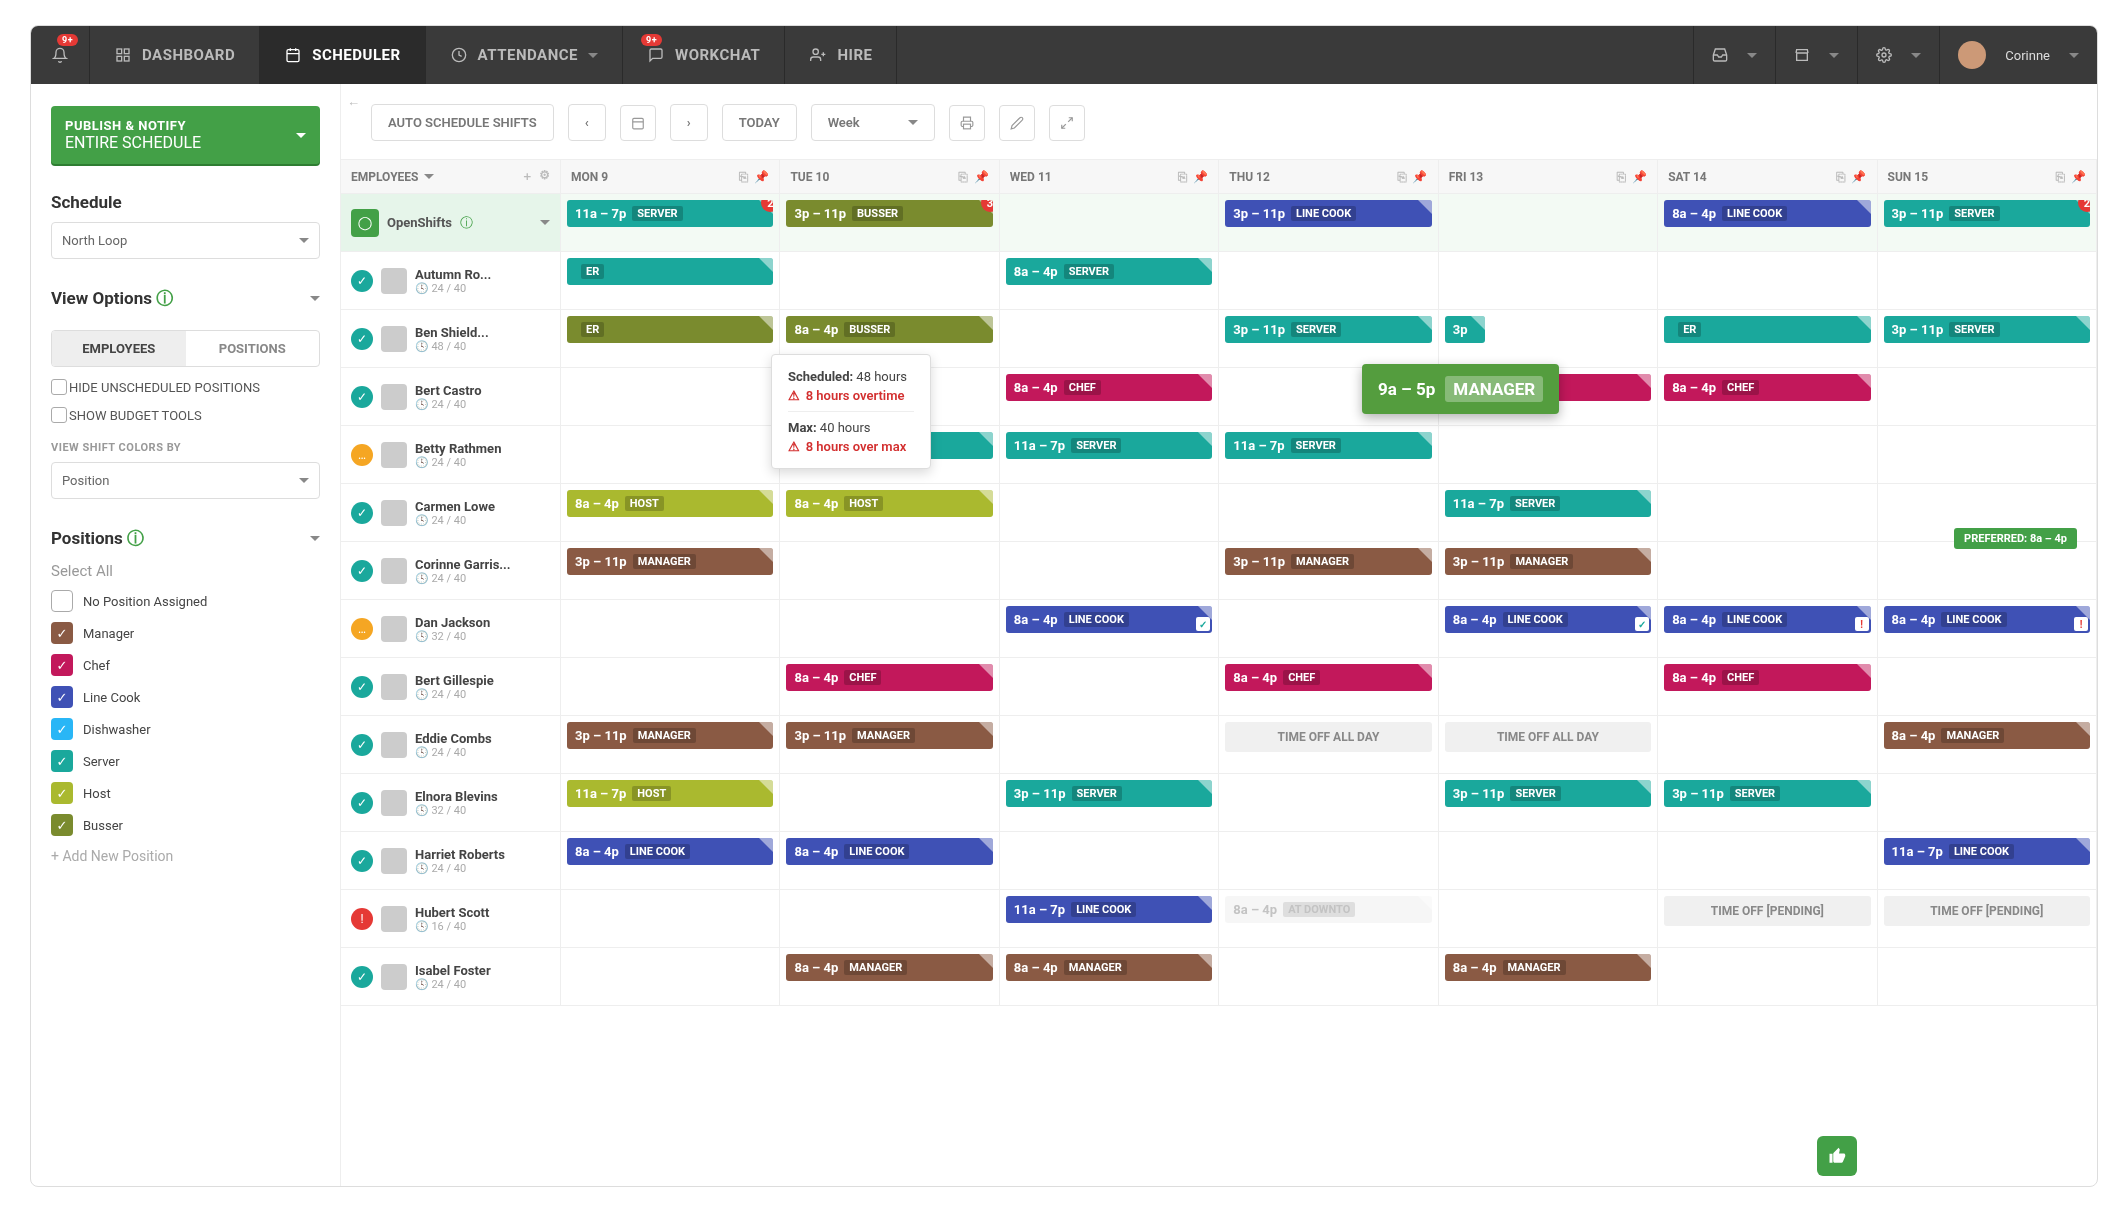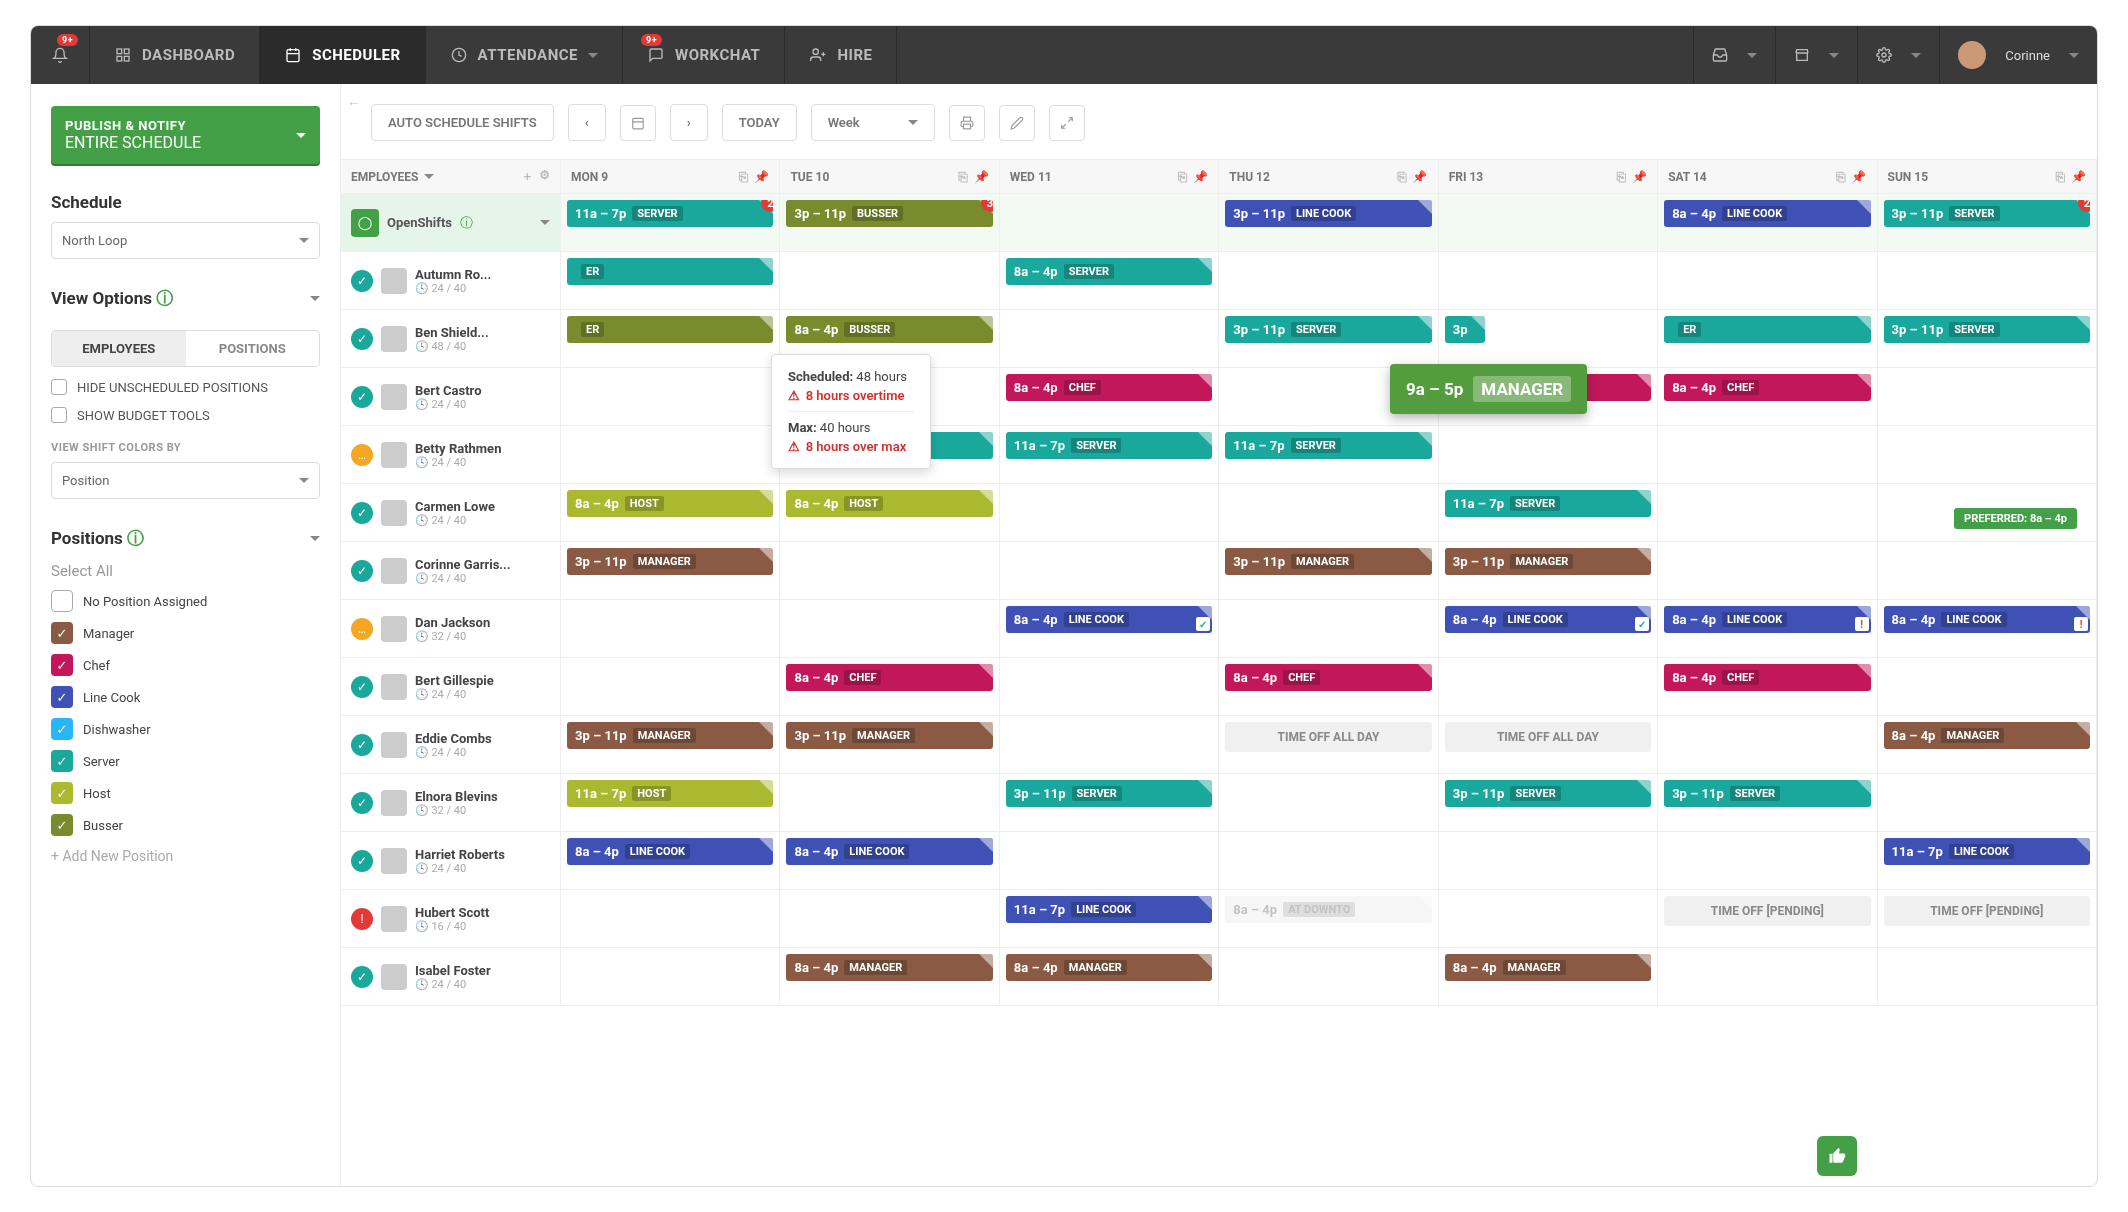--- a/index.html
+++ b/index.html
@@ -17,21 +17,21 @@
 .body { display: flex; height: calc(100% - 58px); }
 .sidebar { width: 310px; border-right: 1px solid #eee; padding: 22px 20px; display: flex; flex-direction: column; }
 .publish-btn { background: #43a047; color: #fff; border-radius: 4px; padding: 12px 14px; display: flex; align-items: center; justify-content: space-between; cursor: pointer; box-shadow: 0 2px 0 #2e7d32; }
 .publish-btn .texts div:first-child { font-weight: 700; font-size: 13px; letter-spacing: 0.5px; }
 .publish-btn .texts div:last-child { font-size: 16px; }
 .section-label { font-weight: 700; font-size: 17px; color: #333; margin: 28px 0 10px; display: flex; align-items: center; justify-content: space-between; }
 .select-box { border: 1px solid #ddd; border-radius: 4px; padding: 10px; display: flex; justify-content: space-between; align-items: center; color: #666; cursor: pointer; }
 .view-toggle { display: flex; border: 1px solid #ddd; border-radius: 4px; overflow: hidden; margin-top: 10px; }
 .view-toggle div { flex: 1; text-align: center; padding: 10px; font-weight: 700; font-size: 13px; color: #888; cursor: pointer; }
 .view-toggle div.active { background: #eee; color: #444; }
-.cb-row { display: flex; align-items: center; gap: 10px; margin-top: 12px; color: #555; font-size: 13px; text-align: right; }
+.cb-row { display: flex; align-items: center; gap: 2px; margin-top: 12px; color: #555; font-size: 13px; text-align: right; }
 .cb { width: 16px; height: 16px; border: 1px solid #aaa; border-radius: 3px; display: inline-flex; align-items: center; justify-content: center; }
 .small-label { font-size: 11px; color: #999; font-weight: 700; letter-spacing: 0.5px; margin-top: 18px; }
 .pos-row { display: flex; align-items: center; gap: 10px; margin-top: 10px; font-size: 13px; color: #444; }
 .pos-cb { width: 22px; height: 22px; border-radius: 4px; display: inline-flex; align-items: center; justify-content: center; color: #fff; }
 .main { flex: 1; overflow: hidden; position: relative; }
 .main-hdr { display: flex; align-items: center; padding: 20px 30px 18px; gap: 14px; }
 .date-range { font-size: 32px; color: #555; flex: 1; }
 .btn-outline { border: 1px solid #ddd; border-radius: 4px; padding: 10px 16px; color: #777; font-weight: 600; font-size: 13px; cursor: pointer; display: inline-flex; align-items: center; gap: 8px; }
 .grid { display: grid; grid-template-columns: 220px repeat(7, 1fr); border-top: 1px solid #eee; }
 .grid-hdr { background: #f7f7f7; border: 1px solid #eee; border-top: none; border-left: none; padding: 8px 10px; font-size: 12px; font-weight: 700; color: #777; display: flex; align-items: center; gap: 6px; position: relative; }
@@ -846,26 +846,26 @@
               <span>8 hours overtime</span>
             </div>
     <hr>
     <div class="row"><b>Max:</b> <span>40 hours</span></div>
     <div class="row warn">
               <span>⚠</span>
               <span>8 hours over max</span>
             </div>
   </div>
 
-  <div class="drag-shift" style="top:280px; left:1049px;">
+  <div class="drag-shift" style="top:280px; left:1021px;">
     <span>9a – 5p</span>
     <span class="role">MANAGER</span>
   </div>
 
-  <div class="preferred-tag" style="top:424px; right:20px;">PREFERRED: 8a – 4p</div>
+  <div class="preferred-tag" style="top:444px; right:20px;">PREFERRED: 8a – 4p</div>
 
   <div class="thumb-btn">
     <svg width="18" height="18" viewBox="0 0 24 24" fill="#fff">
               <path d="M2 21h4V9H2v12zM23 10.5c0-1.1-.9-2-2-2h-6.3l.95-4.57.03-.32c0-.41-.17-.79-.44-1.06L14.17 1 7.59 7.59C7.22 7.95 7 8.45 7 9v10c0 1.1.9 2 2 2h9c.83 0 1.54-.5 1.84-1.22l3.02-7.05c.09-.23.14-.47.14-.73v-1.5z"></path>
             </svg>
   </div>
 
 </div>
 </div>
 </div>

